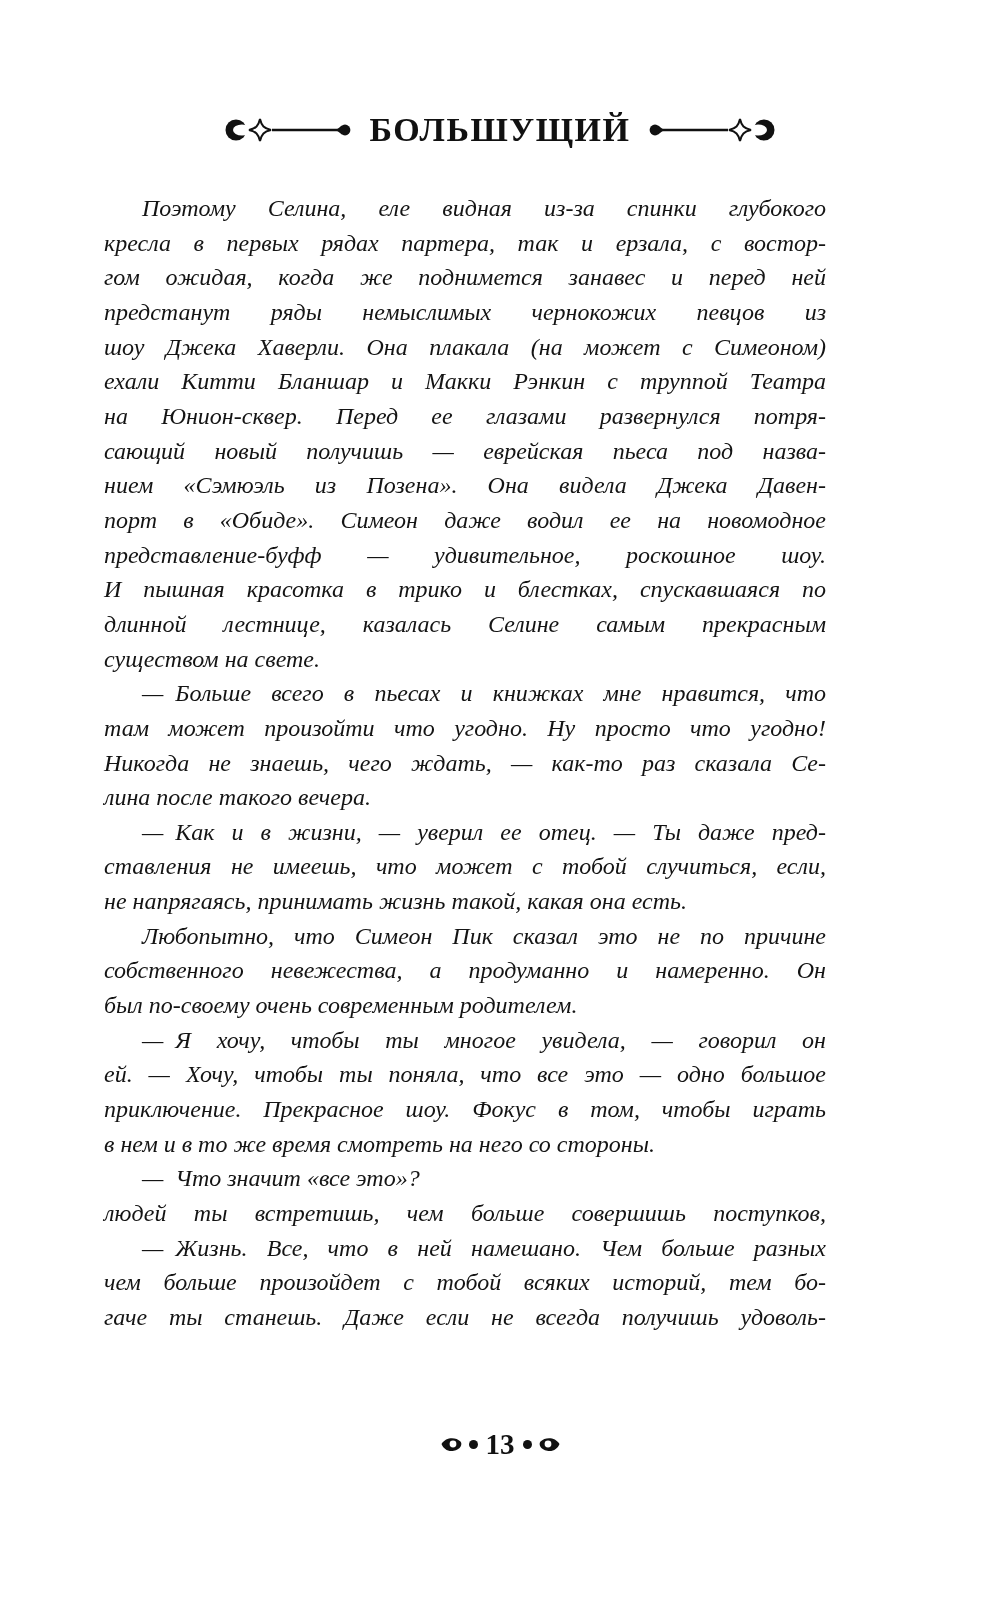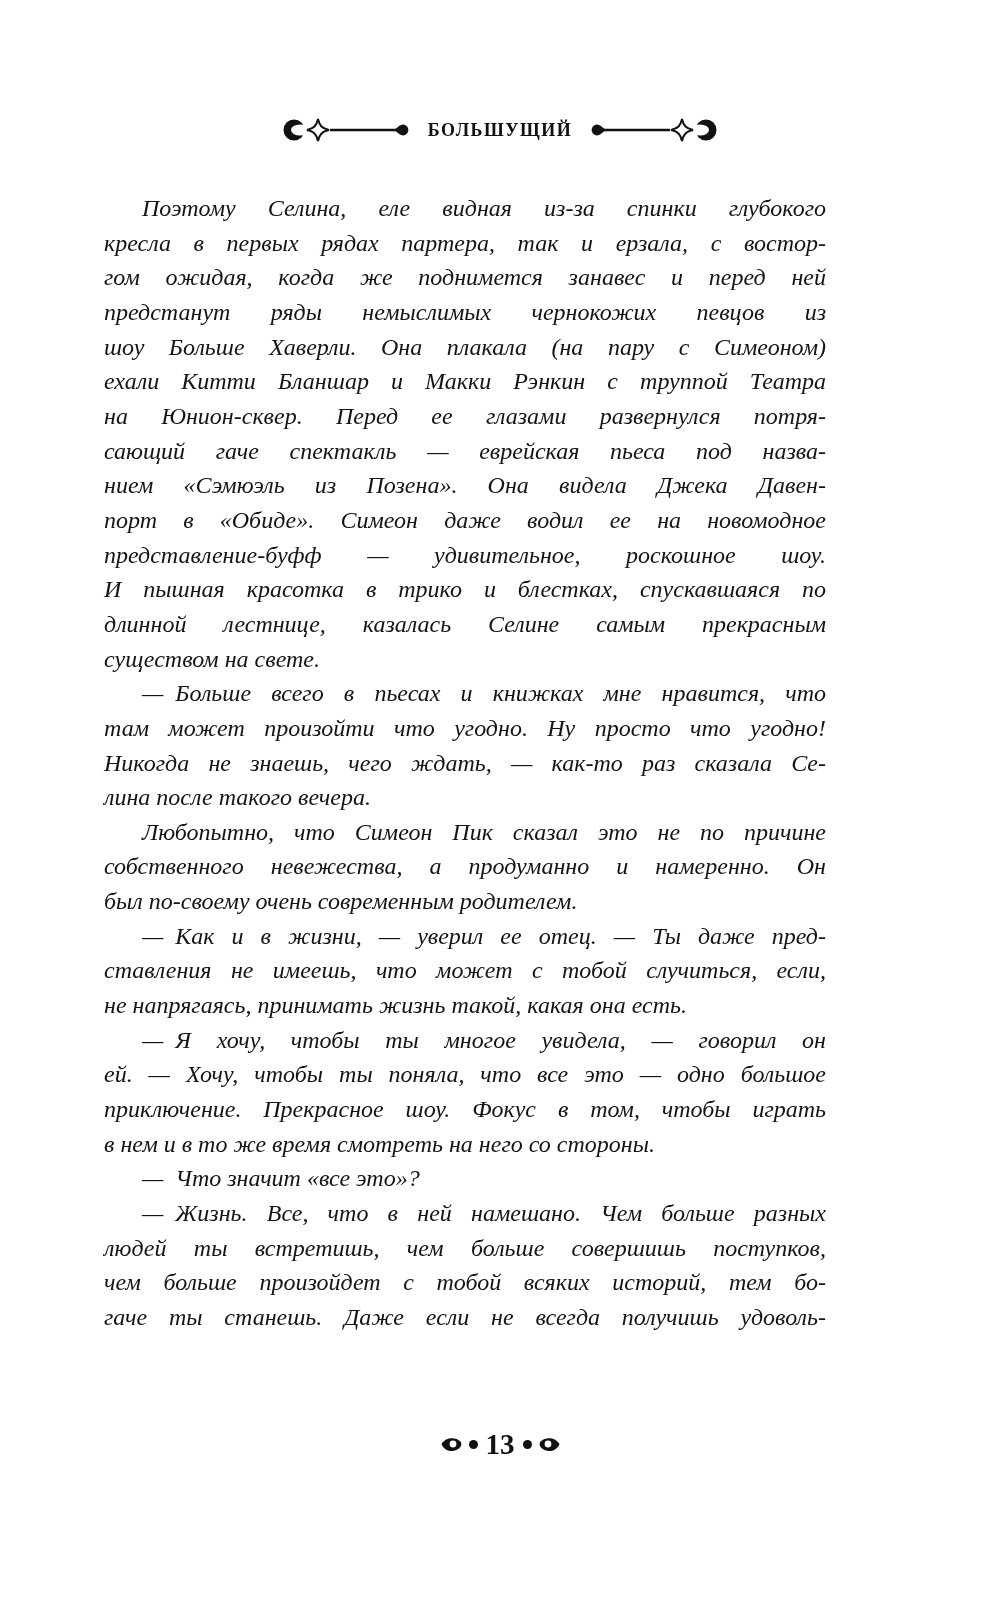--- a/index.html
+++ b/index.html
@@ -13,21 +13,21 @@
     color:#141414;
     overflow:hidden;
   }
   
   .running-head {
     position:absolute; top:112px; left:0; right:0;
     display:flex; align-items:center; justify-content:center;
     gap:14px; height:36px;
   }
   .running-head .title {
-    font-weight:700; font-size:18px; letter-spacing:1.5px;
+    font-weight:700; font-size:34px; letter-spacing:1.5px;
     color:#111; white-space:nowrap;
   }
   .orn { display:block; }
   .orn.flip { transform:scaleX(-1); }
   
   .text-block {
     position:absolute; top:191px; left:104px; width:722px;
   }
   .paragraph { margin:0; padding:0; }
   .line {
@@ -74,59 +74,59 @@
       <circle cx="121" cy="15" r="5.4" fill="#111"></circle>
     </svg>
   </div>
 
   <div class="text-block">
       <div class="paragraph">
         <div class="line first">Поэтому Селина, еле видная из-за спинки глубокого</div>
         <div class="line">кресла в первых рядах партера, так и ерзала, с востор-</div>
         <div class="line">гом ожидая, когда же поднимется занавес и перед ней</div>
         <div class="line">предстанут ряды немыслимых чернокожих певцов из</div>
-        <div class="line">шоу Больше Хаверли. Она плакала (на пару с Симеоном)</div>
+        <div class="line">шоу Джека Хаверли. Она плакала (на может с Симеоном)</div>
         <div class="line">ехали Китти Бланшар и Макки Рэнкин с труппой Театра</div>
         <div class="line">на Юнион-сквер. Перед ее глазами развернулся потря-</div>
-        <div class="line">сающий гаче спектакль — еврейская пьеса под назва-</div>
+        <div class="line">сающий новый получишь — еврейская пьеса под назва-</div>
         <div class="line">нием «Сэмюэль из Позена». Она видела Джека Давен-</div>
         <div class="line">порт в «Обиде». Симеон даже водил ее на новомодное</div>
         <div class="line">представление-буфф — удивительное, роскошное шоу.</div>
         <div class="line">И пышная красотка в трико и блестках, спускавшаяся по</div>
         <div class="line">длинной лестнице, казалась Селине самым прекрасным</div>
         <div class="line para-end">существом на свете.</div>
       </div>
       <div class="paragraph">
         <div class="line first">— Больше всего в пьесах и книжках мне нравится, что</div>
         <div class="line">там может произойти что угодно. Ну просто что угодно!</div>
         <div class="line">Никогда не знаешь, чего ждать, — как-то раз сказала Се-</div>
         <div class="line para-end">лина после такого вечера.</div>
       </div>
       <div class="paragraph">
+        <div class="line first">— Как и в жизни, — уверил ее отец. — Ты даже пред-</div>
+        <div class="line">ставления не имеешь, что может с тобой случиться, если,</div>
+        <div class="line para-end">не напрягаясь, принимать жизнь такой, какая она есть.</div>
+      </div>
+      <div class="paragraph">
         <div class="line first">Любопытно, что Симеон Пик сказал это не по причине</div>
         <div class="line">собственного невежества, а продуманно и намеренно. Он</div>
         <div class="line para-end">был по-своему очень современным родителем.</div>
-      </div>
-      <div class="paragraph">
-        <div class="line first">— Как и в жизни, — уверил ее отец. — Ты даже пред-</div>
-        <div class="line">ставления не имеешь, что может с тобой случиться, если,</div>
-        <div class="line para-end">не напрягаясь, принимать жизнь такой, какая она есть.</div>
       </div>
       <div class="paragraph">
         <div class="line first">— Я хочу, чтобы ты многое увидела, — говорил он</div>
         <div class="line">ей. — Хочу, чтобы ты поняла, что все это — одно большое</div>
         <div class="line">приключение. Прекрасное шоу. Фокус в том, чтобы играть</div>
         <div class="line para-end">в нем и в то же время смотреть на него со стороны.</div>
       </div>
       <div class="paragraph">
         <div class="line first para-end">— Что значит «все это»?</div>
       </div>
       <div class="paragraph">
+        <div class="line">людей ты встретишь, чем больше совершишь поступков,</div>
         <div class="line first">— Жизнь. Все, что в ней намешано. Чем больше разных</div>
-        <div class="line">людей ты встретишь, чем больше совершишь поступков,</div>
         <div class="line">чем больше произойдет с тобой всяких историй, тем бо-</div>
         <div class="line">гаче ты станешь. Даже если не всегда получишь удоволь-</div>
       </div>
     </div>
 
   <div class="folio">
     <svg class="orn" width="25" height="20" viewBox="0 0 25 20" aria-hidden="true">
       <path d="M1.5,10 C6,2.5 16,3 20.5,7.5 C23,10.5 20,15.8 13.8,16.8 C7.8,17.8 3.5,15 1.5,10 Z" fill="#111"></path>
       <circle cx="13" cy="10" r="3.4" fill="#fff"></circle>
     </svg>

